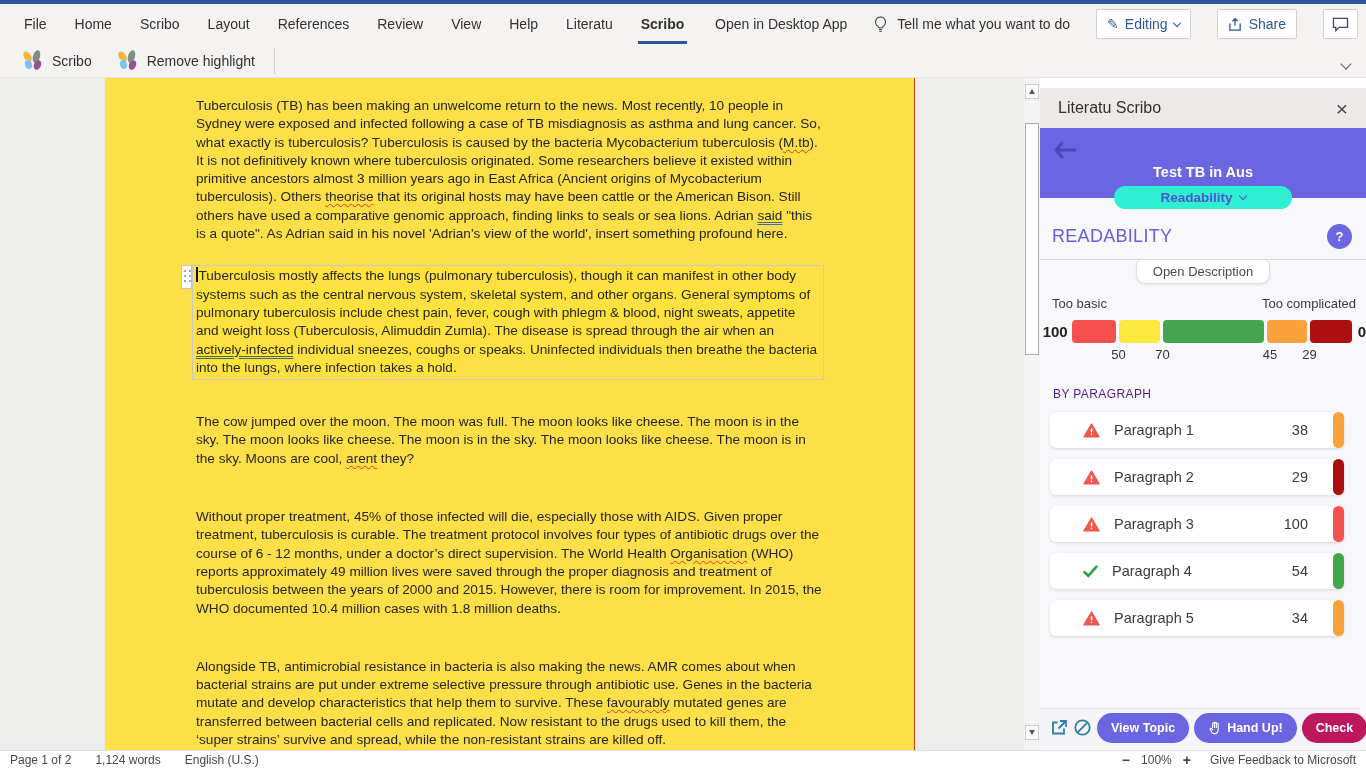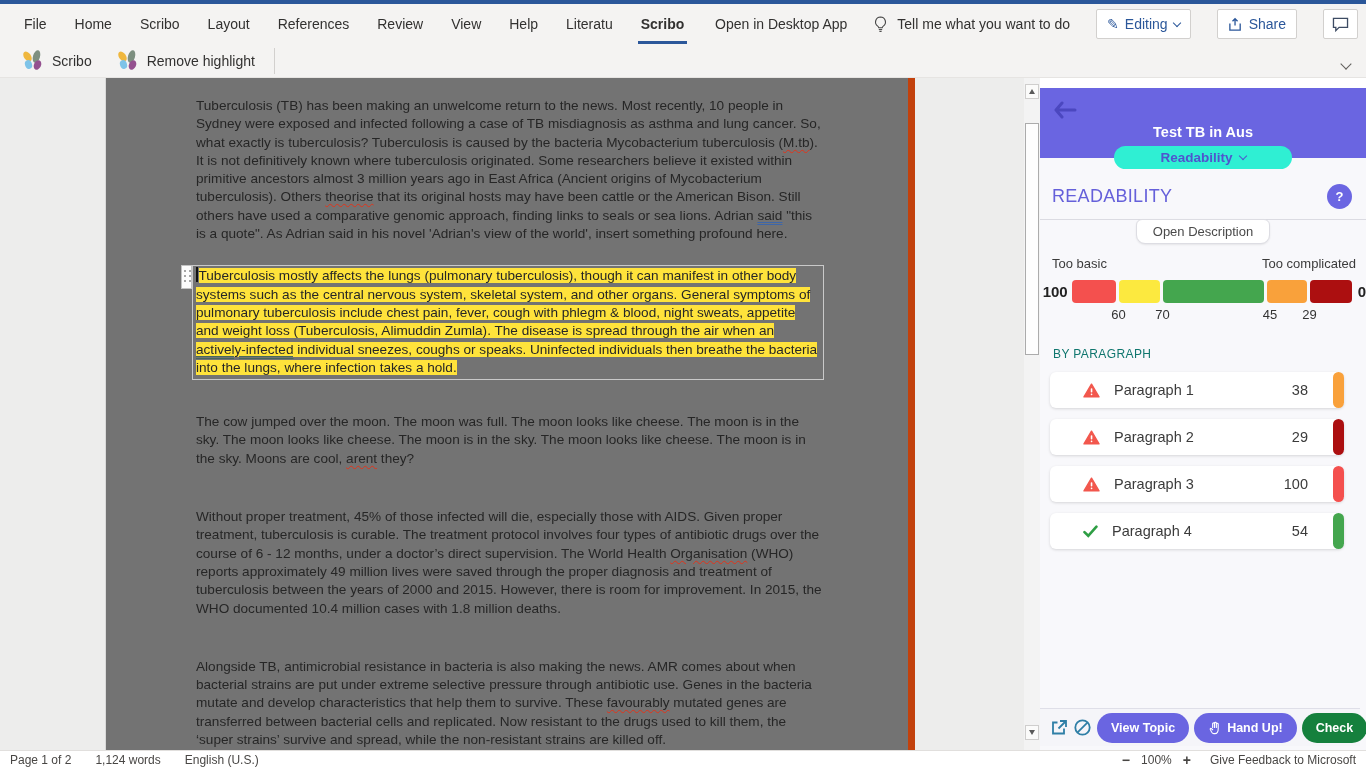--- a/index.html
+++ b/index.html
@@ -26,21 +26,21 @@
   .ribbon-collapse { position:absolute; right:16px; bottom:9px; color:#605E5C; width:8px; height:8px; border-width:1.5px; cursor:pointer; }
   .logo { position:relative; width:20px; height:19px; flex:0 0 auto; }
   .pe { position:absolute; width:7px; height:11px; border-radius:50%; }
   .pe1 { background:#EFB73E; left:1px; top:0; transform:rotate(-35deg); }
   .pe2 { background:#7D8F80; left:10px; top:-1px; height:13px; transform:rotate(16deg); }
   .pe3 { background:#7EC3E8; left:2px; top:9px; height:9px; transform:rotate(-18deg); }
   .pe4 { background:#94508F; left:11px; top:9px; height:10px; transform:rotate(26deg); }
 
   
   .doc-area { position:absolute; top:78px; left:0; width:1040px; height:672px; background:#EDEDEC; overflow:hidden; }
-  .page { position:absolute; left:105px; top:0; width:810px; height:100%; background:#737373; border-left:1px solid #D9D9D9; border-right:7px solid #c2410c; cursor:text; }
+  .page { position:absolute; left:105px; top:0; width:810px; height:100%; background:#fde047; border-left:1px solid #D9D9D9; border-right:1px solid #c2410c; cursor:text; }
   .doc-text { position:absolute; left:90px; top:19px; width:628px; font-size:13.6px; line-height:18.3px; color:#262626; }
   .para { margin:0 0 22px; }
   .para-2 { margin-bottom:33px; }
   .para-3 { margin-bottom:40px; }
   .para-4 { margin-bottom:40px; }
   .para-5, .para-6 { margin-bottom:0; }
   .selected { position:relative; border:1px solid #C9C9C9; padding:1px 3px 2px; margin-left:-4px; }
   .hl { background:#FFE33B; }
   .sp { text-decoration-line:underline; text-decoration-style:wavy; text-decoration-color:#E0341B; text-decoration-thickness:1px; text-underline-offset:2px; }
   .gb { text-decoration-line:underline; text-decoration-style:double; text-decoration-color:#3E66A8; text-underline-offset:2px; }
@@ -72,30 +72,30 @@
   .divider-wrap { border-top:1px solid #DBDBE2; height:24px; }
   .open-desc { display:block; margin:-1px auto 0; padding:4px 16px; background:#fff; border:1px solid #DDDDE3; border-radius:6px 6px 9px 9px; font-size:13px; color:#4A4A4A; font-family:inherit; box-shadow:0 1px 2px rgba(0,0,0,.08); cursor:pointer; }
   .scale-labels { display:flex; justify-content:space-between; padding:13px 10px 0 12px; font-size:13px; color:#3B3B3B; }
   .scale-row { display:flex; align-items:center; padding:9px 0 0 2px; }
   .scale-min { width:27px; text-align:right; font-size:15px; font-weight:700; color:#222; }
   .scale-bar { display:flex; gap:3px; margin-left:4px; }
   .scale-seg { height:23px; border-radius:4px; }
   .scale-max { margin-left:6px; font-size:15px; font-weight:700; color:#222; }
   .scale-ticks { position:relative; height:16px; margin-left:33px; margin-top:4px; font-size:13px; color:#333; }
   .scale-tick { position:absolute; transform:translateX(-50%); }
-  .bypar { padding:24px 0 11px 13px; font-size:12px; color:#0f766e; letter-spacing:.4px; }
+  .bypar { padding:24px 0 11px 13px; font-size:12px; color:#4c1d95; letter-spacing:.4px; }
   .cards { padding:0 22px 0 10px; }
   .card { position:relative; height:36px; margin-bottom:11px; background:#fff; border-radius:6px; box-shadow:0 1px 3px rgba(0,0,0,.14); display:flex; align-items:center; padding-left:33px; cursor:pointer; }
   .card-label { margin-left:14px; font-size:14.5px; color:#3B3B3B; }
   .card-score { margin-left:auto; margin-right:36px; font-size:14.5px; color:#3B3B3B; }
   .card-strip { position:absolute; right:0; top:0; width:11px; height:100%; border-radius:6px; }
   .panel-footer { position:absolute; left:0; right:6px; bottom:4px; height:38px; background:#F5F5F9; border-top:1px solid #DFDFE8; display:flex; align-items:center; padding:0 6px 0 10px; gap:5px; }
   .pf-icon { display:flex; cursor:pointer; }
   .pf-btn { height:30px; border:none; border-radius:16px; background:#6A65E1; color:#fff; font-size:12.5px; font-weight:700; padding:0 14px; font-family:inherit; display:flex; align-items:center; gap:6px; cursor:pointer; white-space:nowrap; }
-  .pf-btn.disabled { background:#15803d; cursor:default; }
+  .pf-btn.disabled { background:#be185d; cursor:default; }
 
   
   .status-bar { position:absolute; left:0; right:0; top:750px; height:18px; background:#fff; border-top:1px solid #E1DFDD; display:flex; align-items:center; font-size:12px; color:#484644; }
   .stat-left { display:flex; gap:24px; padding-left:10px; }
   .stat-left span { cursor:pointer; }
   .stat-right { margin-left:auto; display:flex; align-items:center; gap:11px; padding-right:10px; }
   .zoom-btn { font-weight:700; font-size:14px; cursor:pointer; }
   .feedback { margin-left:8px; cursor:pointer; }
 </style>
 </head>
@@ -194,20 +194,24 @@
         </div>
       <div class="sb-thumb"></div>
       <div class="sb-btn sb-down">
           <span class="tri-down"></span>
         </div>
     </div>
   </div>
 
   <aside class="panel">
     <div class="panel-gap"></div>
+    <div class="panel-titlebar">
+      <span>Literatu Scribo</span>
+      <span class="panel-close">×</span>
+    </div>
     <div class="hero">
       <svg class="hero-back" width="24" height="18" viewBox="0 0 24 18">
           <path d="M9 2 L3 9l6 7M3 9h19" stroke="#4B47BF" stroke-width="3" fill="none" stroke-linecap="round" stroke-linejoin="round"></path>
         </svg>
       <div class="hero-title">Test TB in Aus</div>
       <button class="pill">
         <span>Readability</span>
         <span class="chev"></span>
       </button>
     </div>
@@ -228,21 +232,21 @@
         <div class="scale-bar">
             <div class="scale-seg" style="width: 44px; background: rgb(244, 80, 78);"></div>
             <div class="scale-seg" style="width: 41px; background: rgb(252, 233, 63);"></div>
             <div class="scale-seg" style="width: 101px; background: rgb(68, 166, 78);"></div>
             <div class="scale-seg" style="width: 40px; background: rgb(249, 161, 59);"></div>
             <div class="scale-seg" style="width: 42px; background: rgb(172, 15, 16);"></div>
           </div>
         <span class="scale-max">0</span>
       </div>
       <div class="scale-ticks">
-          <span class="scale-tick" style="left: 45.5px;">60</span>
+          <span class="scale-tick" style="left: 45.5px;">50</span>
           <span class="scale-tick" style="left: 89.5px;">70</span>
           <span class="scale-tick" style="left: 197px;">45</span>
           <span class="scale-tick" style="left: 236.5px;">29</span>
         </div>
       <div class="bypar">BY PARAGRAPH</div>
       <div class="cards">
           <div class="card">
             <svg width="17" height="15" viewBox="0 0 18 16">
               <path d="M9 1.2 L17 14.8 H1 Z" fill="#F2574D" stroke="#F2574D" stroke-width="1.5" stroke-linejoin="round"></path>
               <rect x="8.2" y="5.6" width="1.7" height="4.6" rx="0.8" fill="#fff"></rect>
@@ -272,20 +276,30 @@
             <span class="card-score">100</span>
             <span class="card-strip" style="background:#F4504E"></span>
           </div>
           <div class="card">
             <svg width="15" height="13" viewBox="0 0 16 14">
               <path d="M1.5 7.6 L5.6 11.6 L14.4 1.8" stroke="#2E9E44" stroke-width="2.8" fill="none" stroke-linecap="round"></path>
             </svg>
             <span class="card-label">Paragraph 4</span>
             <span class="card-score">54</span>
             <span class="card-strip" style="background:#44A64E"></span>
+          </div>
+          <div class="card">
+            <svg width="17" height="15" viewBox="0 0 18 16">
+              <path d="M9 1.2 L17 14.8 H1 Z" fill="#F2574D" stroke="#F2574D" stroke-width="1.5" stroke-linejoin="round"></path>
+              <rect x="8.2" y="5.6" width="1.7" height="4.6" rx="0.8" fill="#fff"></rect>
+              <rect x="8.2" y="11.3" width="1.7" height="1.8" rx="0.8" fill="#fff"></rect>
+            </svg>
+            <span class="card-label">Paragraph 5</span>
+            <span class="card-score">34</span>
+            <span class="card-strip" style="background:#F9A13B"></span>
           </div>
         </div>
     </div>
     <div class="panel-footer">
       <span class="pf-icon">
         <svg width="18" height="18" viewBox="0 0 18 18">
             <path d="M7.5 3.5H3v11h11V9.5" fill="none" stroke="#2F7FA6" stroke-width="1.8"></path>
             <path d="M10 2h6v6M16 2 8.5 9.5" fill="none" stroke="#2F7FA6" stroke-width="1.8"></path>
           </svg>
       </span>

